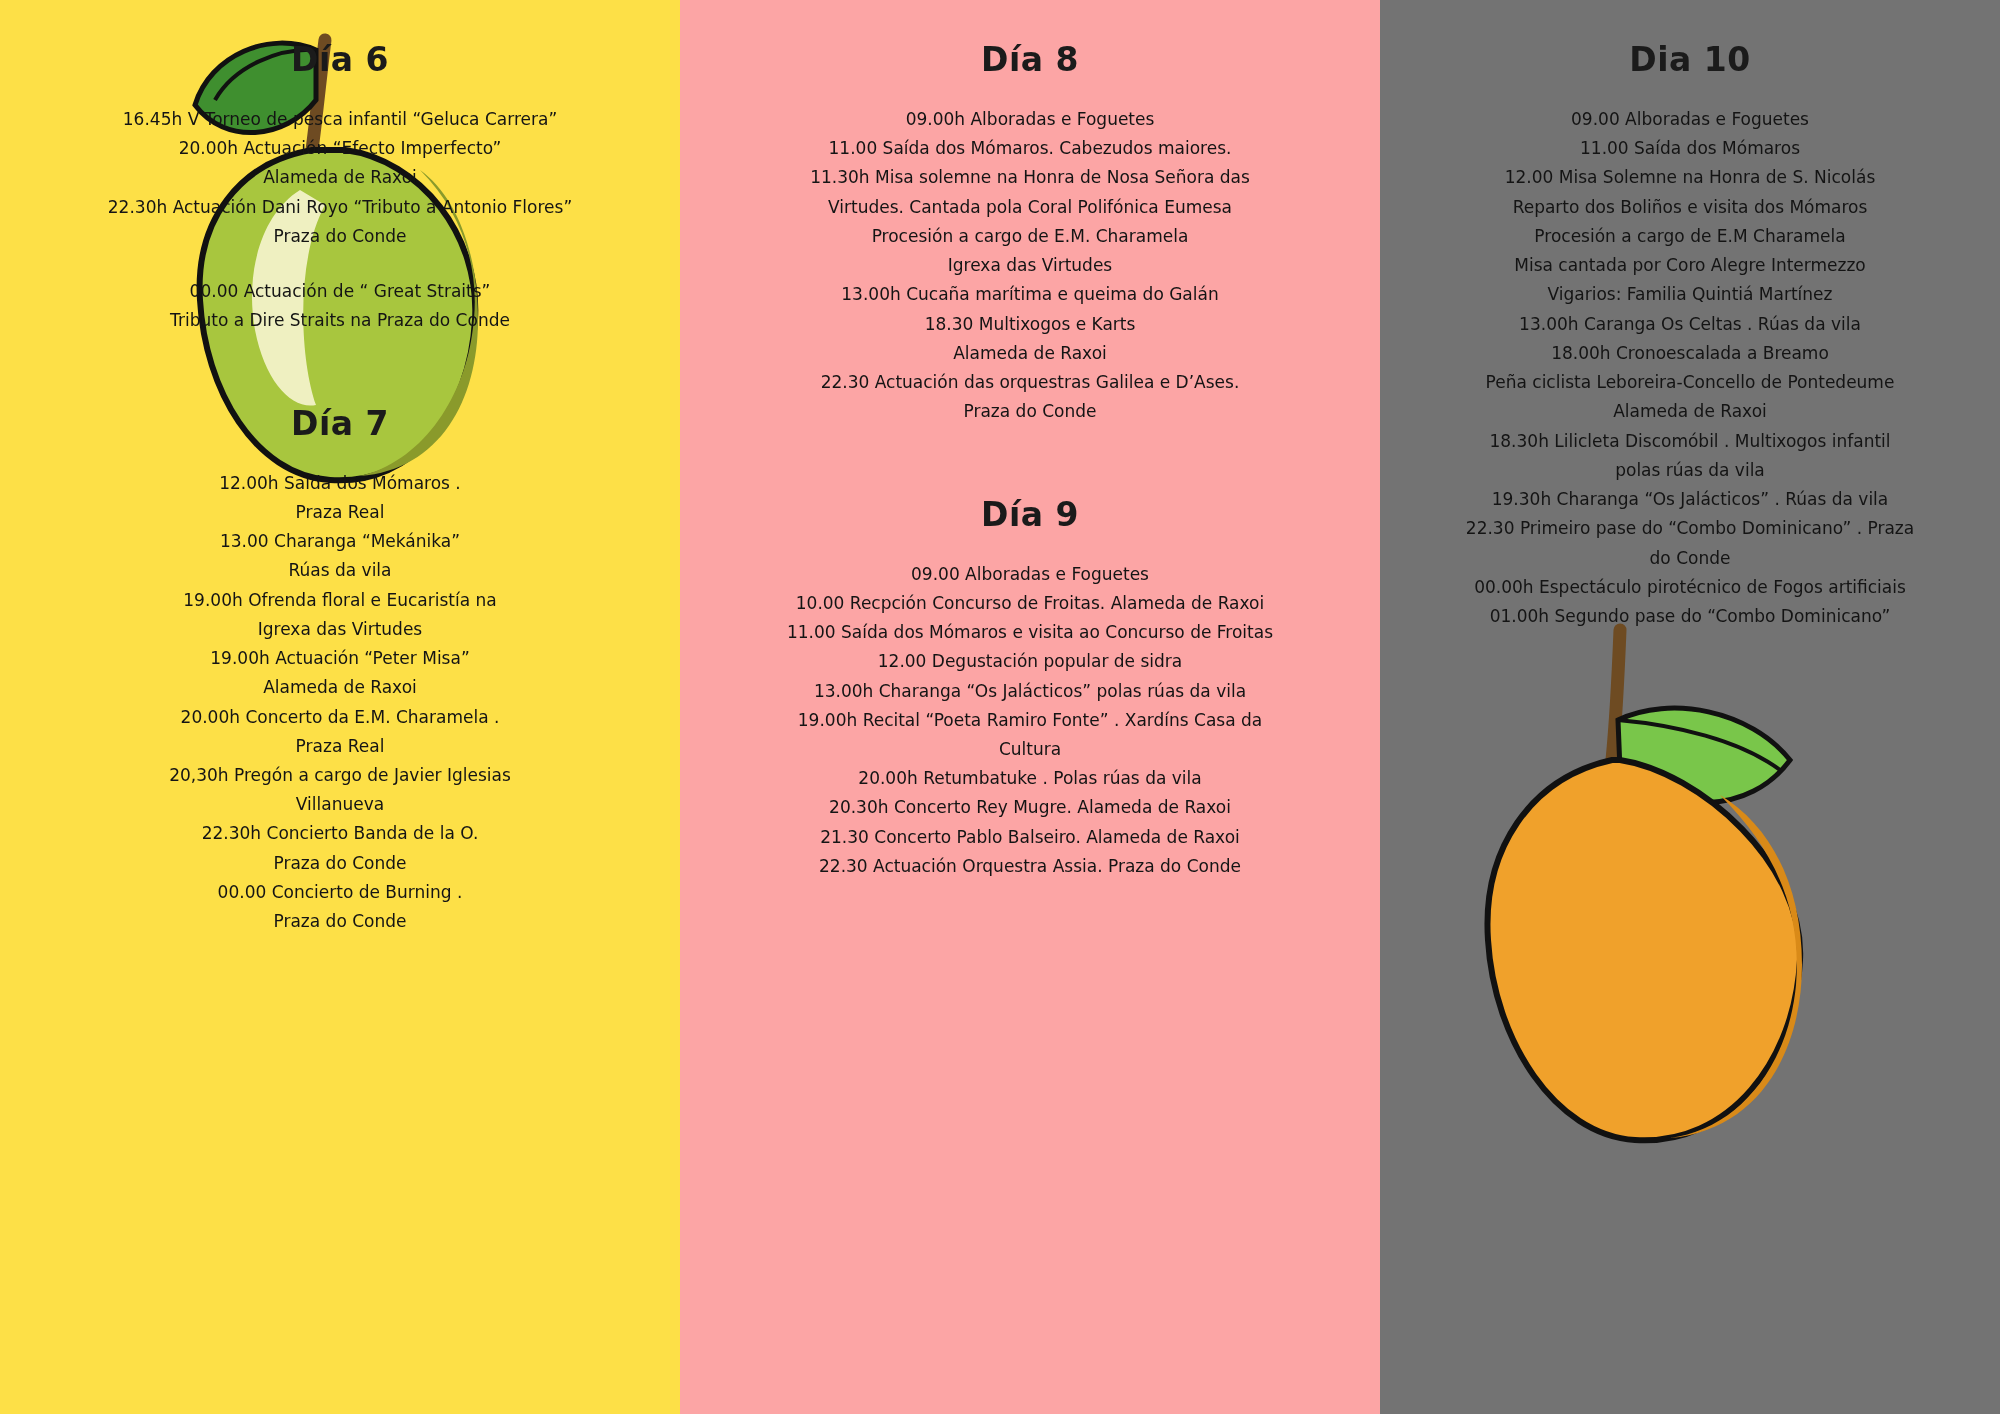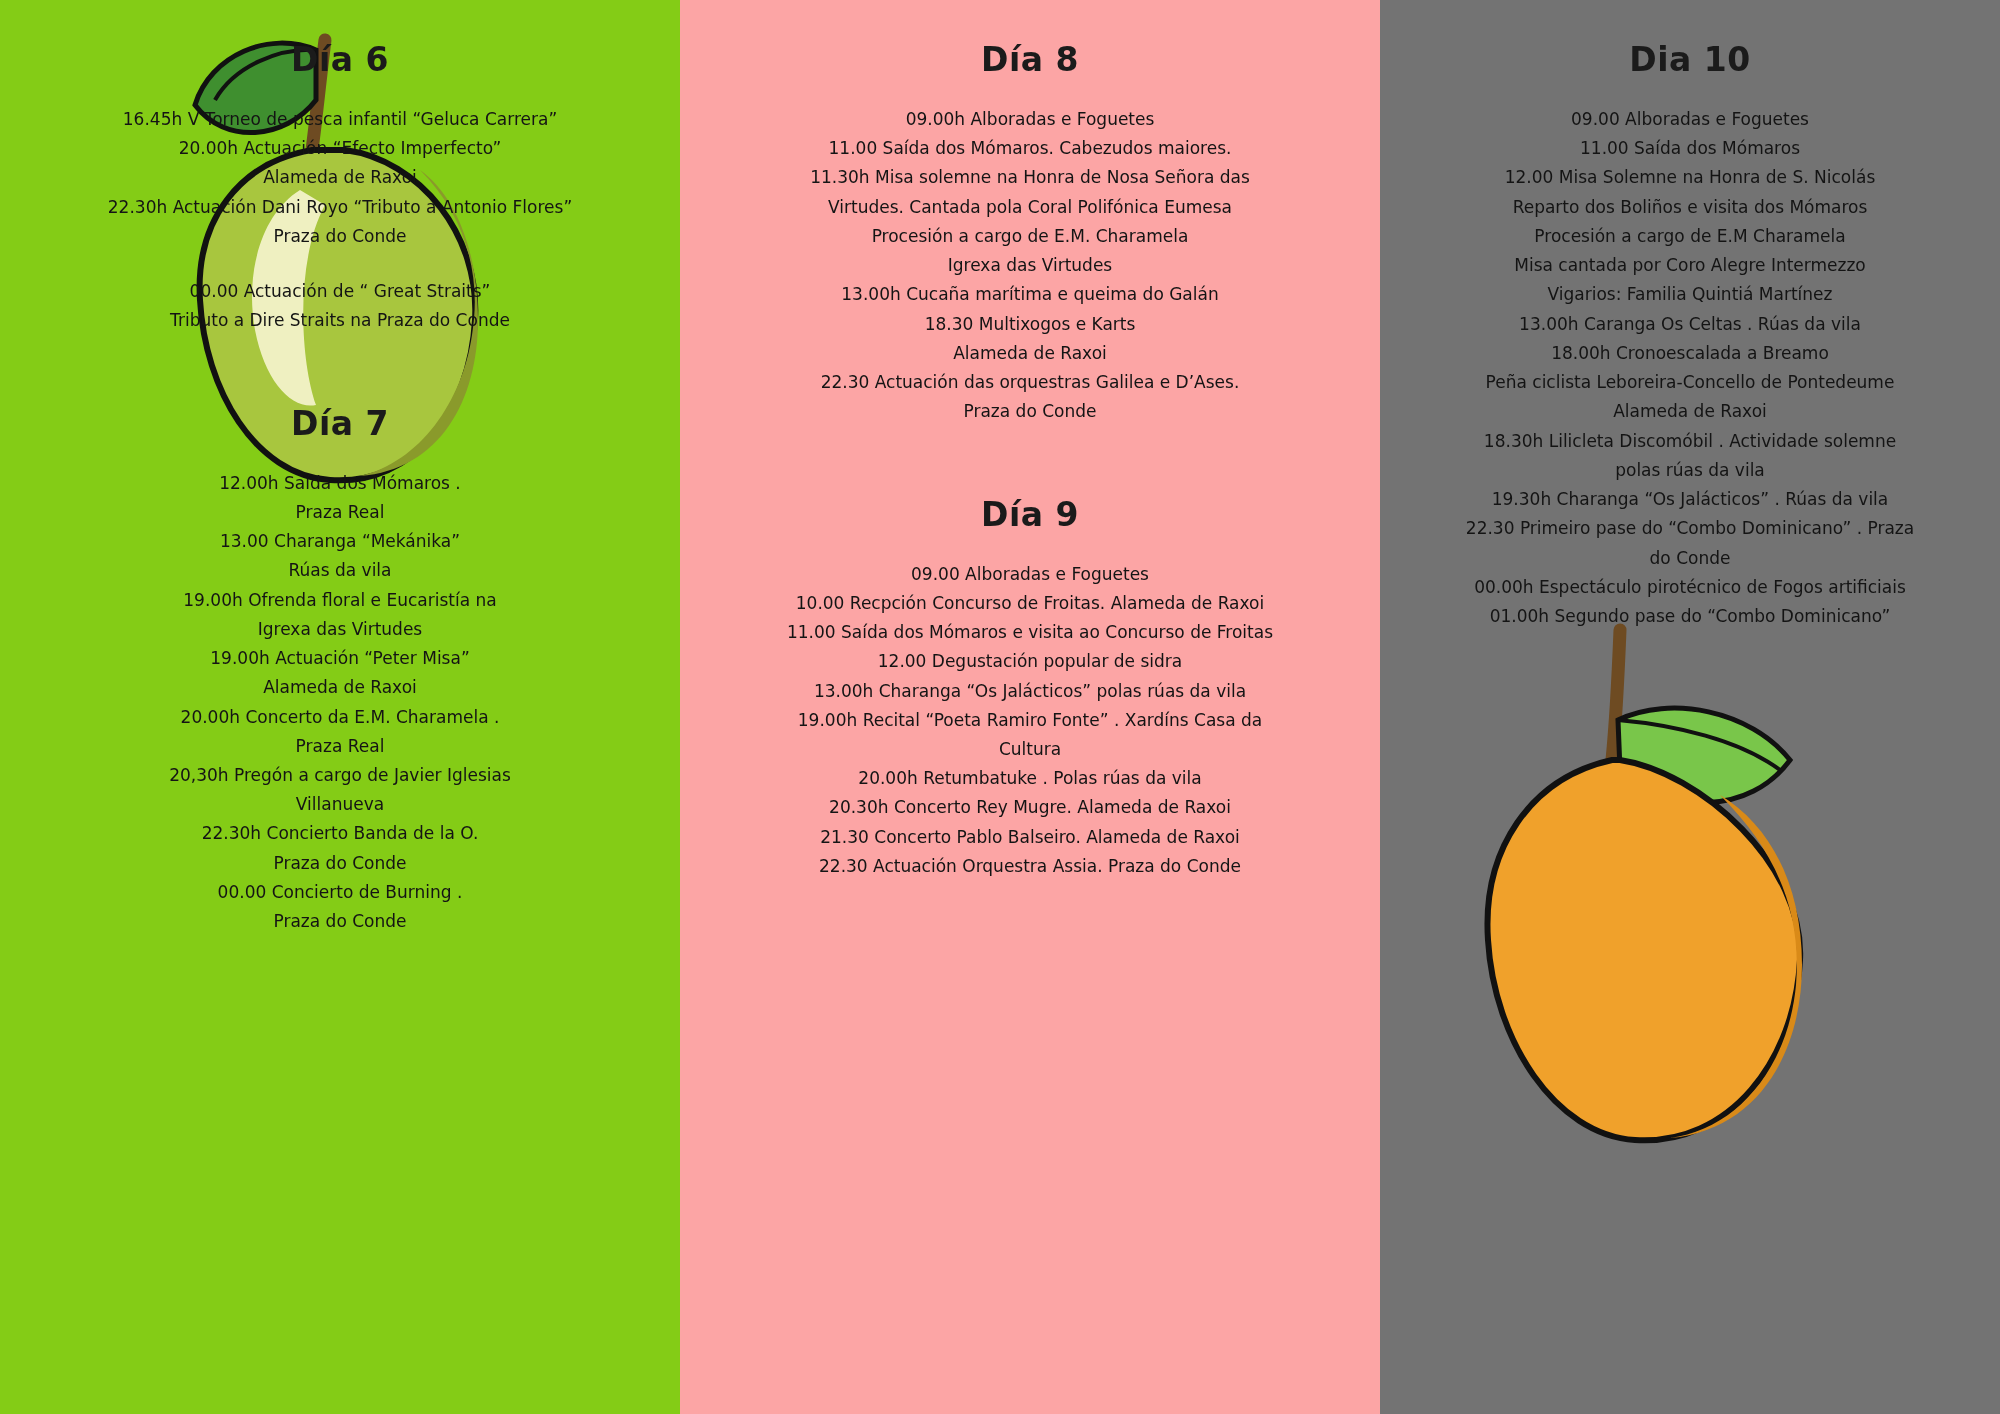--- a/index.html
+++ b/index.html
@@ -21,21 +21,21 @@
     flex-direction: row;
   }
   .col {
     position: relative;
     height: 100%;
     box-sizing: border-box;
     overflow: hidden;
   }
   .col-left {
     width: 680px;
-    background: #84cc16;
+    background: #fde047;
     padding: 30px 26px 0 26px;
   }
   .col-mid {
     width: 700px;
     background: #fca5a5;
     padding: 30px 26px 0 26px;
   }
   .col-right {
     width: 620px;
     background: #737373;
@@ -192,21 +192,21 @@
       <span class="ev">11.00 Saída dos Mómaros</span>
       <span class="ev">12.00 Misa Solemne na Honra de S. Nicolás</span>
       <span class="ev">Reparto dos Boliños e visita dos Mómaros</span>
       <span class="ev">Procesión a cargo de E.M Charamela</span>
       <span class="ev">Misa cantada por Coro Alegre Intermezzo</span>
       <span class="ev">Vigarios: Familia Quintiá Martínez</span>
       <span class="ev">13.00h Caranga Os Celtas . Rúas da vila</span>
       <span class="ev">18.00h Cronoescalada a Breamo</span>
       <span class="ev">Peña ciclista Leboreira-Concello de Pontedeume</span>
       <span class="ev">Alameda de Raxoi</span>
-      <span class="ev">18.30h Lilicleta Discomóbil . Actividade solemne</span>
+      <span class="ev">18.30h Lilicleta Discomóbil . Multixogos infantil</span>
       <span class="ev">polas rúas da vila</span>
       <span class="ev">19.30h Charanga “Os Jalácticos” . Rúas da vila</span>
       <span class="ev">22.30 Primeiro pase do “Combo Dominicano” . Praza</span>
       <span class="ev">do Conde</span>
       <span class="ev">00.00h Espectáculo pirotécnico de Fogos artificiais</span>
       <span class="ev">01.00h Segundo pase do “Combo Dominicano”</span>
     </div>
   </div>
 
 </div>

